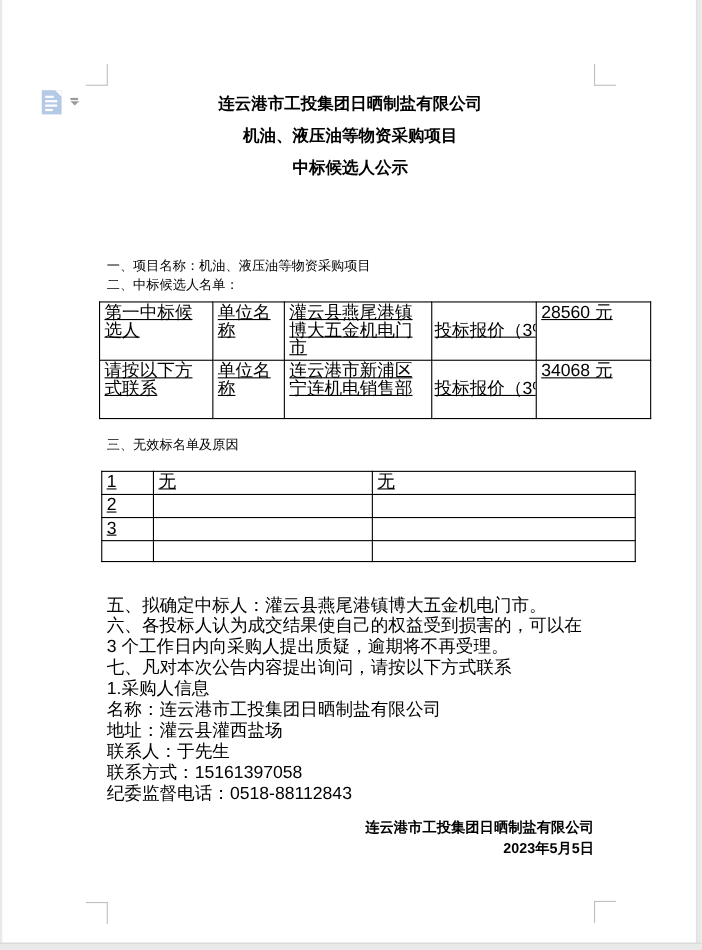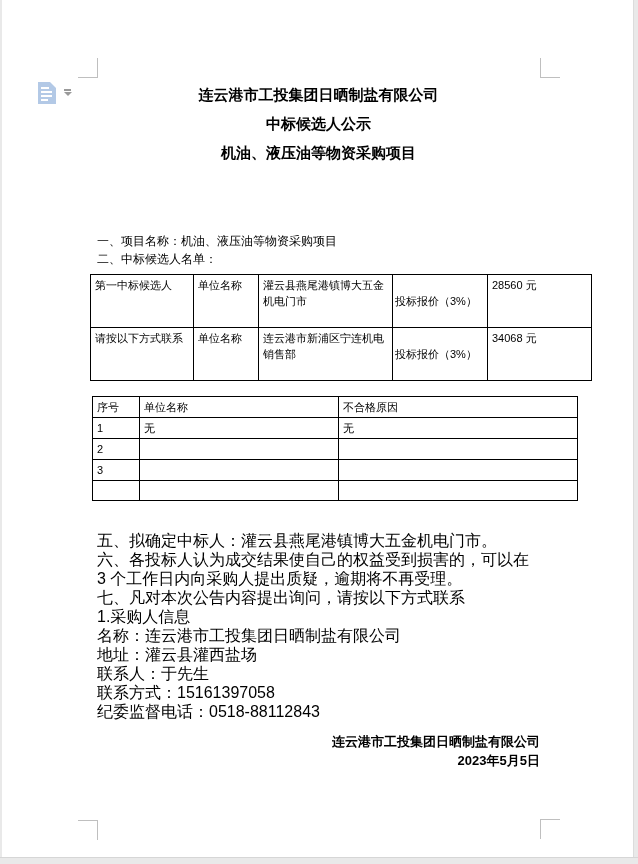--- a/index.html
+++ b/index.html
@@ -38,21 +38,21 @@
 
   
   .content{position:absolute;left:97px;top:77px;width:443px;}
   .title{font-size:15px;font-weight:bold;text-align:center;line-height:20px;margin:0 0 9px 0;}
   .title:first-child{margin-top:8px;}
 
   .bodyline{font-size:12px;line-height:18px;margin:0;}
   .sec1{margin-top:69px;}
 
   table{border-collapse:collapse;table-layout:fixed;}
-  td{border:1px solid #000;font-size:11px;line-height:16px;vertical-align:top;padding:2px 4px;word-break:break-all;}
+  td{border:1px solid #000;font-size:16px;line-height:16px;vertical-align:top;padding:2px 4px;word-break:break-all;text-decoration:underline;}
 
   .tbl-candidates{margin-left:-7px;width:460px;margin-top:6px;}
   .tbl-candidates td:nth-child(1){width:94px;}
   .tbl-candidates td:nth-child(2){width:56px;}
   .tbl-candidates td:nth-child(3){width:125px;}
   .tbl-candidates td:nth-child(4){width:90px;padding:18px 2px;white-space:nowrap;overflow:hidden;}
   .tbl-candidates td:nth-child(5){width:95px;}
   .tbl-candidates tr{height:34px;}
 
   .sec3{margin-top:14px;}
@@ -95,22 +95,22 @@
   </div>
   <div class="paste-arrow">
     <div class="line"></div>
       <div class="tri"></div>
   </div>
 </div>
 
 <div class="content">
 
   <p class="title">连云港市工投集团日晒制盐有限公司</p>
+  <p class="title">机油、液压油等物资采购项目</p>
   <p class="title">中标候选人公示</p>
-  <p class="title">机油、液压油等物资采购项目</p>
 
   <p class="bodyline sec1">一、项目名称：机油、液压油等物资采购项目</p>
   <p class="bodyline">二、中标候选人名单：</p>
 
   <table class="tbl-candidates">
     <tbody>
         <tr>
       <td>第一中标候选人</td>
       <td>单位名称</td>
       <td>灌云县燕尾港镇博大五金机电门市</td>
@@ -120,28 +120,24 @@
     <tr>
       <td>请按以下方式联系</td>
       <td>单位名称</td>
       <td>连云港市新浦区宁连机电销售部</td>
       <td>投标报价（3%）</td>
       <td>34068 元</td>
     </tr>
   </tbody>
     </table>
 
+  <p class="bodyline sec3">三、无效标名单及原因</p>
 
   <table class="tbl-invalid">
     <tbody>
-        <tr>
-      <td>序号</td>
-      <td>单位名称</td>
-      <td>不合格原因</td>
-    </tr>
     <tr>
       <td>1</td>
       <td>无</td>
       <td>无</td>
     </tr>
     <tr>
       <td>2</td>
       <td></td>
       <td></td>
     </tr>

